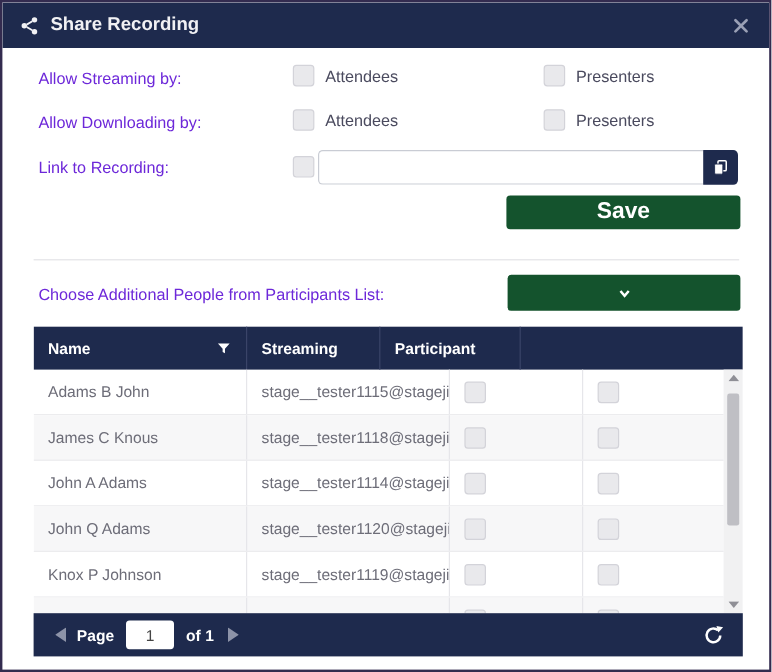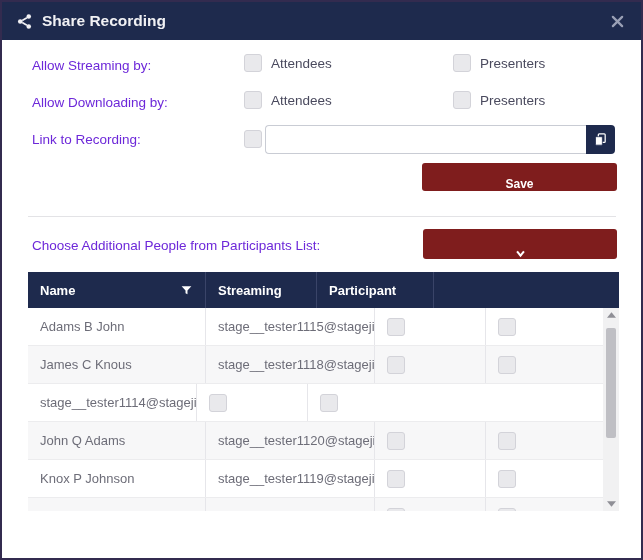--- a/index.html
+++ b/index.html
@@ -51,24 +51,24 @@
     flex:1; height:29px; border:1px solid #c9ccd4; border-right:none;
     border-radius:4px 0 0 4px; padding:0 8px; font-size:13px;
     font-family:"Liberation Sans", sans-serif; outline:none;
   }
   .copy-btn {
     width:29px; height:29px; background:#1e2a4d; border:none;
     border-radius:0 4px 4px 0; display:flex; align-items:center; justify-content:center;
     cursor:pointer;
   }
   .btn-navy {
-    position:absolute; background:#7f1d1d; color:#fff; border:none;
-    border-radius:3px; font-size:12px; font-weight:700;
+    position:absolute; background:#14532d; color:#fff; border:none;
+    border-radius:3px; font-size:19px; font-weight:700;
     font-family:"Liberation Sans", sans-serif;
-    display:flex; align-items:flex-end; justify-content:center; gap:6px;
+    display:flex; align-items:center; justify-content:center; gap:6px;
     cursor:pointer;
   }
   .save-btn { left:420px; top:161px; width:195px; height:28px; }
   .add-participant-btn { left:421px; top:227px; width:194px; height:30px; }
   .divider {
     position:absolute; left:26px; right:25px; top:214px; height:1px;
     background:#e3e3e6;
   }
   
   .table-wrap {
@@ -241,20 +241,21 @@
     <div class="td col-email">stage__tester1118@stageji…</div>
     <div class="td col-stream">
       <span class="cb"></span>
     </div>
     <div class="td col-down" style="border-right:none;">
       <span class="cb"></span>
     </div>
   </div>
 
   <div class="trow">
+    <div class="td col-name">John A Adams</div>
     <div class="td col-email">stage__tester1114@stageji…</div>
     <div class="td col-stream">
       <span class="cb"></span>
     </div>
     <div class="td col-down" style="border-right:none;">
       <span class="cb"></span>
     </div>
   </div>
 
   <div class="trow">
@@ -299,14 +300,36 @@
       <div class="thumb"></div>
       <div class="flex-fill"></div>
       <div class="arrow">
         <svg width="9" height="6" viewBox="0 0 10 6">
             <polygon points="0,0 10,0 5,6" fill="#8f8f96"></polygon>
           </svg>
       </div>
     </div>
   </div>
 
+  <div class="pager">
+    <span class="nav-arrow">
+      <svg width="9" height="12" viewBox="0 0 9 12">
+          <polygon points="9,0 0,6 9,12" fill="#8d93a8"></polygon>
+        </svg>
+    </span>
+    <span class="pg-label">Page</span>
+    <input type="text" value="1" style="">
+    <span class="pg-of">of 1</span>
+    <span class="nav-arrow">
+      <svg width="9" height="12" viewBox="0 0 9 12">
+          <polygon points="0,0 9,6 0,12" fill="#8d93a8"></polygon>
+        </svg>
+    </span>
+    <span class="spacer"></span>
+    <span class="refresh-btn">
+      <svg width="19" height="19" viewBox="0 0 24 24">
+        <path d="M19.2 12a7.2 7.2 0 1 1-2.3-5.3" fill="none" stroke="#fff" stroke-width="2.6"></path>
+        <polygon points="15.2,2.2 22.2,3.4 17.2,9" fill="#fff"></polygon>
+      </svg>
+    </span>
+  </div>
 
 </div>
 
 </body></html>

